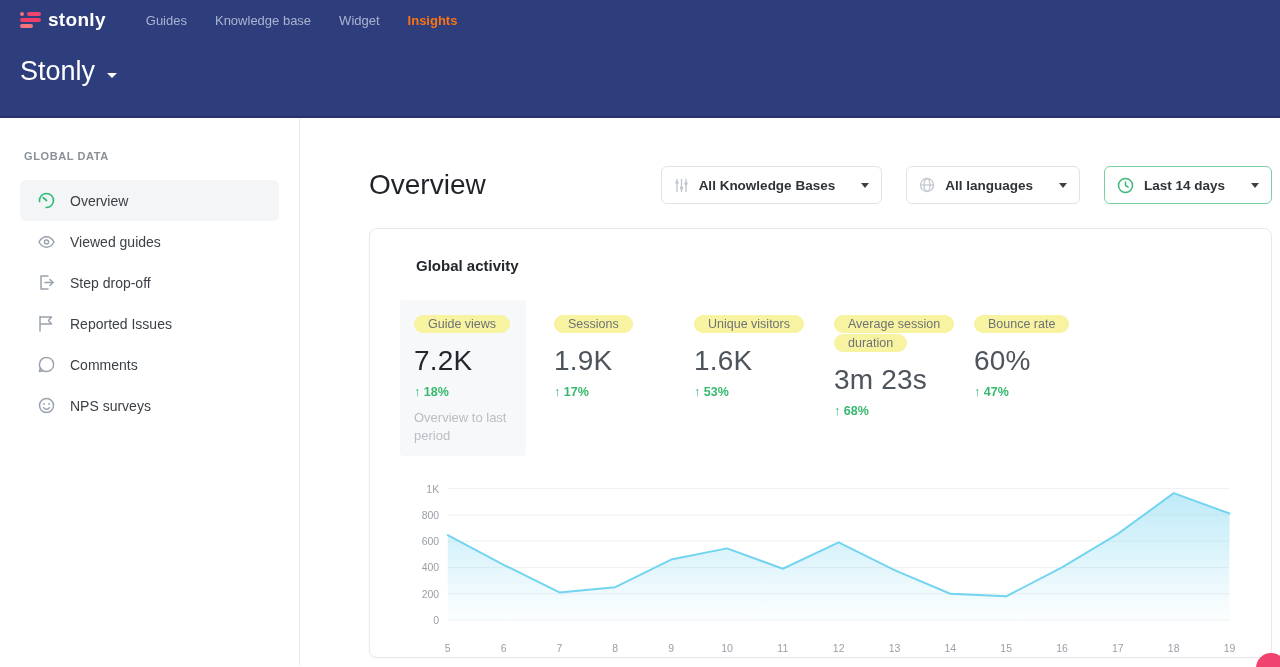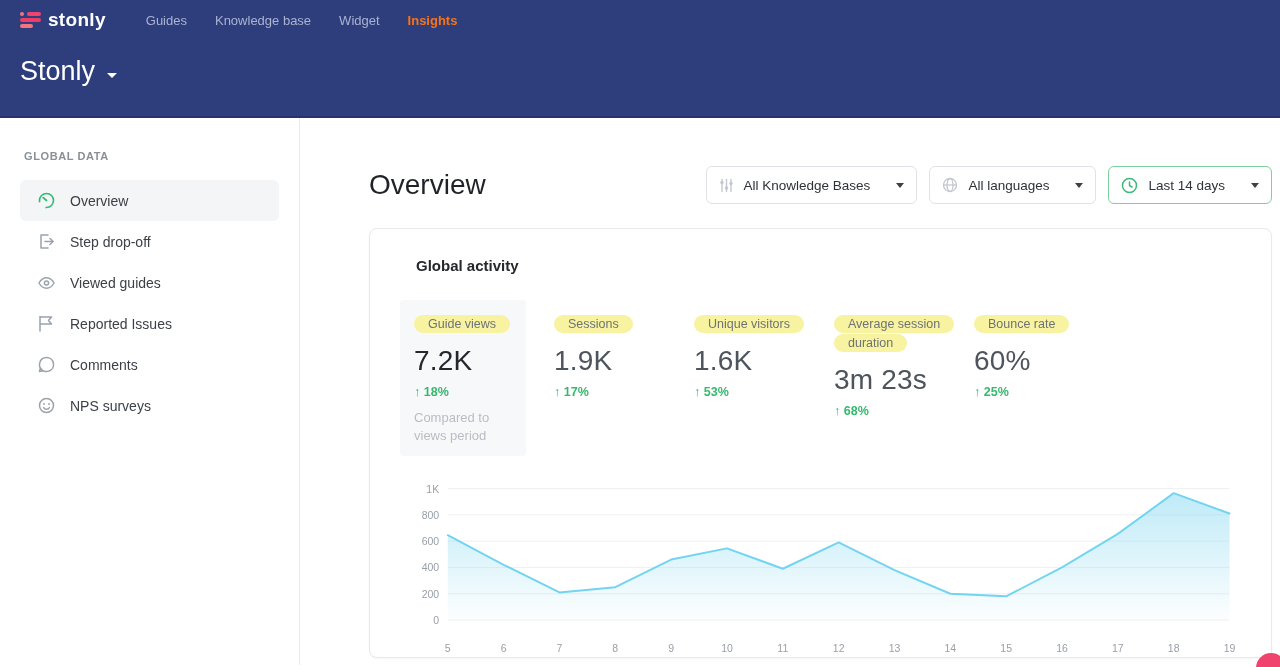--- a/index.html
+++ b/index.html
@@ -31,21 +31,21 @@
   .side-section { color:#8a9097; font-size:11px; font-weight:600; letter-spacing:.6px; margin:0 0 18px 24px; }
   .side-item { display:flex; align-items:center; height:41px; margin:0 20px; padding-left:18px;
     border-radius:6px; cursor:pointer; }
   .side-item.active { background:#f4f5f7; }
   .side-item .icn { width:17px; height:17px; margin-right:15px; display:flex; align-items:center; flex:none; }
   .side-item .lbl { font-size:14px; color:#3c4147; }
 
   .main { flex:1; padding:0 8px 0 69px; overflow:hidden; }
   .title-row { display:flex; align-items:center; justify-content:space-between; margin-top:48px; }
   .page-title { font-size:28px; font-weight:400; color:#1f2329; }
-  .filters { display:flex; gap:12px; }
+  .filters { display:flex; gap:24px;font-weight:bold; }
   .dd { display:flex; align-items:center; height:38px; border:1px solid #dfe2e6; border-radius:6px;
     background:#fff; padding:0 12px; cursor:pointer; }
   .dd .dd-label { font-size:13.5px; color:#2e3338; margin:0 26px 0 10px; white-space:nowrap; }
   .dd.green { border:1px solid #7ccfa0;align-items:center; }
   .dd-caret { width:0; height:0; border-left:4px solid transparent; border-right:4px solid transparent;
     border-top:5px solid #3c4147; }
   .dd svg { flex:none; }
 
   
   .card { margin-top:24px; border:1px solid #e7e9ec; border-radius:8px; background:#fff;
@@ -110,37 +110,37 @@
         <svg width="17" height="17" viewBox="0 0 17 17">
             <circle cx="8.5" cy="8.5" r="7" fill="none" stroke="#2cbd74" stroke-width="1.6" stroke-dasharray="30 8" stroke-dashoffset="18"></circle>
             <line x1="8.5" y1="8.5" x2="5.2" y2="5.6" stroke="#2cbd74" stroke-width="1.8" stroke-linecap="round"></line>
           </svg>
       </span>
       <span class="lbl">Overview</span>
     </div>
 
     <div class="side-item">
       <span class="icn">
+        <svg width="18" height="14" viewBox="0 0 18 14">
+            <path d="M1 7 C3.5 2.8 6 1.5 9 1.5 C12 1.5 14.5 2.8 17 7 C14.5 11.2 12 12.5 9 12.5 C6 12.5 3.5 11.2 1 7 Z" fill="none" stroke="#9aa2ad" stroke-width="1.5"></path>
+            <circle cx="9" cy="7" r="2.2" fill="none" stroke="#9aa2ad" stroke-width="1.5"></circle>
+          </svg>
+      </span>
+      <span class="lbl">Viewed guides</span>
+    </div>
+
+    <div class="side-item">
+      <span class="icn">
         <svg width="17" height="17" viewBox="0 0 17 17">
             <path d="M10 2 H3 V15 H10" fill="none" stroke="#9aa2ad" stroke-width="1.5" stroke-linecap="round" stroke-linejoin="round"></path>
             <line x1="7" y1="8.5" x2="15" y2="8.5" stroke="#9aa2ad" stroke-width="1.5" stroke-linecap="round"></line>
             <path d="M12 5.5 L15 8.5 L12 11.5" fill="none" stroke="#9aa2ad" stroke-width="1.5" stroke-linecap="round" stroke-linejoin="round"></path>
           </svg>
       </span>
       <span class="lbl">Step drop-off</span>
-    </div>
-
-    <div class="side-item">
-      <span class="icn">
-        <svg width="18" height="14" viewBox="0 0 18 14">
-            <path d="M1 7 C3.5 2.8 6 1.5 9 1.5 C12 1.5 14.5 2.8 17 7 C14.5 11.2 12 12.5 9 12.5 C6 12.5 3.5 11.2 1 7 Z" fill="none" stroke="#9aa2ad" stroke-width="1.5"></path>
-            <circle cx="9" cy="7" r="2.2" fill="none" stroke="#9aa2ad" stroke-width="1.5"></circle>
-          </svg>
-      </span>
-      <span class="lbl">Viewed guides</span>
     </div>
 
     <div class="side-item">
       <span class="icn">
         <svg width="16" height="17" viewBox="0 0 16 17">
             <path d="M2 1.5 V16" stroke="#9aa2ad" stroke-width="1.5" stroke-linecap="round"></path>
             <path d="M2 2 H13.5 L10.5 5.5 L13.5 9 H2" fill="none" stroke="#9aa2ad" stroke-width="1.5" stroke-linejoin="round"></path>
           </svg>
       </span>
       <span class="lbl">Reported Issues</span>
@@ -211,41 +211,41 @@
     </div>
 
     <div class="card">
       <div class="card-title">Global activity</div>
 
       <div class="metrics">
         <div class="metric selected">
           <span class="pill">Guide views</span>
           <div class="value">7.2K</div>
           <div class="delta up"><span>↑</span> <span>18%</span></div>
-          <div class="caption">Compared to views period</div>
+          <div class="caption">Overview to last period</div>
         </div>
         <div class="metric">
           <span class="pill">Sessions</span>
           <div class="value">1.9K</div>
           <div class="delta up"><span>↑</span> <span>17%</span></div>
         </div>
         <div class="metric">
           <span class="pill">Unique visitors</span>
           <div class="value">1.6K</div>
           <div class="delta up"><span>↑</span> <span>53%</span></div>
         </div>
         <div class="metric m-wide">
           <span class="pill-wrap"><span class="pill">Average session duration</span></span>
           <div class="value">3m 23s</div>
           <div class="delta up"><span>↑</span> <span>68%</span></div>
         </div>
         <div class="metric">
           <span class="pill">Bounce rate</span>
           <div class="value">60%</div>
-          <div class="delta up"><span>↑</span> <span>25%</span></div>
+          <div class="delta up"><span>↑</span> <span>47%</span></div>
         </div>
       </div>
 
       <div class="chart-wrap">
         <svg id="chart-svg" width="100%" height="190" viewBox="0 0 880 190" preserveAspectRatio="none">
           <defs>
             <linearGradient id="areaGrad" x1="0" y1="0" x2="0" y2="1">
               <stop offset="0%" stop-color="rgba(128,214,241,0.5)"></stop>
               <stop offset="100%" stop-color="rgba(128,214,241,0.02)"></stop>
             </linearGradient>

